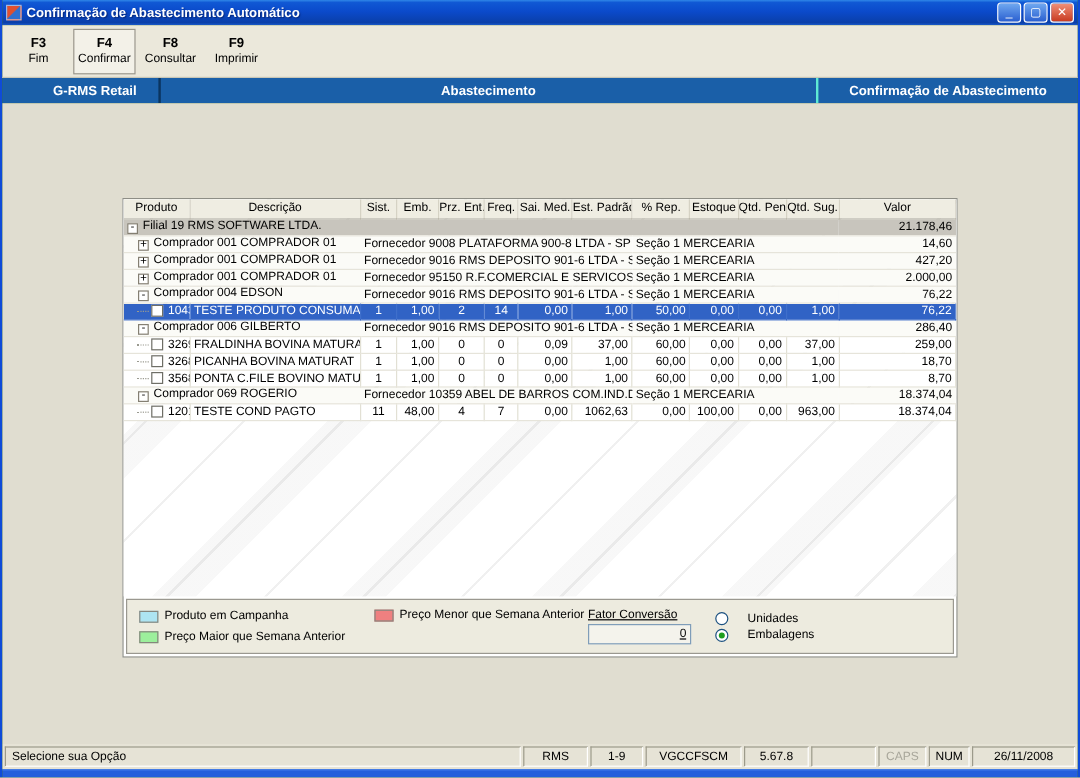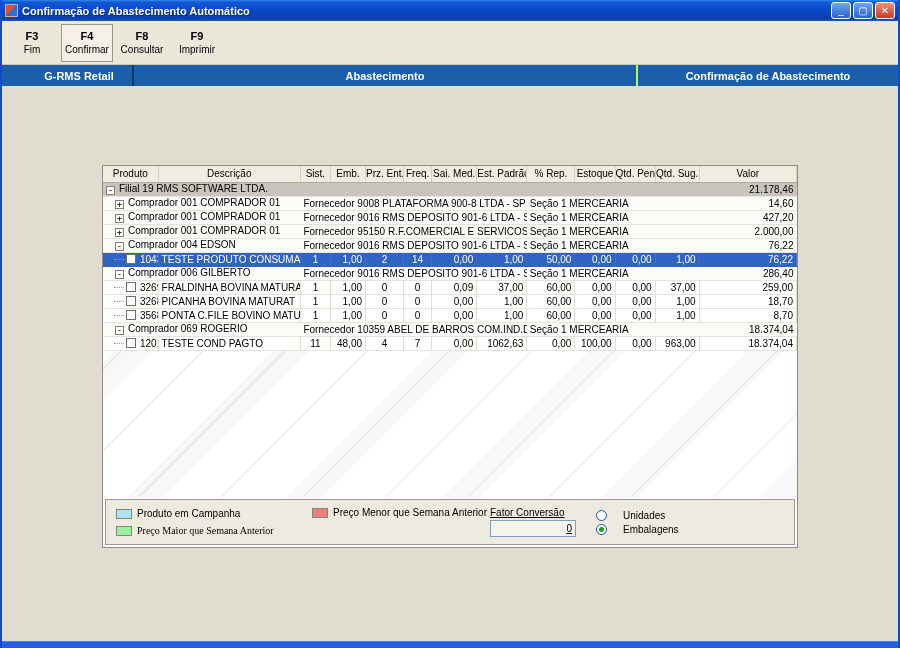--- a/index.html
+++ b/index.html
@@ -27,21 +27,21 @@
   .tb-btn { width:52px; height:38px; display:flex; flex-direction:column; align-items:center;
     justify-content:center; border:1px solid transparent; cursor:default; }
   .tb-btn.active { border:1px solid #99968A; background:#F3F1E8; }
   .tb-key { font-weight:bold; font-size:11px; color:#000; }
   .tb-label { font-size:10px; margin-top:2px; color:#000; }
 
   
   .bluebar { flex:0 0 21px; display:flex; color:#fff; font-weight:bold; font-size:11px; background:#1A5FA8;padding-left:24px; }
   .bb-left  { width:108px; display:flex; align-items:center; justify-content:center; border-right:2px solid #0A3560; }
   .bb-center{ flex:1; display:flex; align-items:center; justify-content:center; }
-  .bb-right { width:262px; display:flex; align-items:center; justify-content:center; border-left:2px solid #bef264; }
+  .bb-right { width:218px; display:flex; align-items:center; justify-content:center; border-left:2px solid #5eead4; }
 
   
   .content { flex:1; position:relative; background:#E0DDD0; }
   .panel { position:absolute; left:100px; top:79px; width:696px; height:383px;
     border:1px solid #8E8E86; background:#fff; display:flex; flex-direction:column; }
   .grid-area { flex:1; overflow:hidden; background-color:#fff;
     background-image:
       repeating-linear-gradient(315deg, rgba(110,110,110,0.10) 0 2px, transparent 2px 58px),
       repeating-linear-gradient(315deg, rgba(110,110,110,0.05) 0 26px, transparent 26px 112px); }
 
@@ -324,21 +324,21 @@
       </div>
 
       <div class="legend">
         <div class="leg-col c2">
           <div class="leg-item">
             <span class="swatch" style="background: rgb(173, 228, 242);"></span>
             <span style="color: rgb(0, 0, 0);">Produto em Campanha</span>
           </div>
           <div class="leg-item">
             <span class="swatch" style="background: rgb(156, 239, 156);"></span>
-            <span style="color: rgb(0, 0, 0); font-family: Liberation Serif, serif;">Preço Maior que Semana Anterior</span>
+            <span style="color: rgb(0, 0, 0);">Preço Maior que Semana Anterior</span>
           </div>
         </div>
         <div class="leg-col c3">
           <div class="leg-item">
             <span class="swatch" style="background: rgb(239, 128, 128);"></span>
             <span style="color: rgb(0, 0, 0);">Preço Menor que Semana Anterior</span>
           </div>
         </div>
         <div class="fator">
           <div class="fator-label">Fator Conversão</div>
@@ -351,15 +351,28 @@
             </div>
             <div class="radio-item">
               <span class="radio checked"></span>
               <span>Embalagens</span>
             </div>
           </div>
       </div>
     </div>
   </div>
 
+  <div class="statusbar">
+    <div class="sb-msg">Selecione sua Opção</div>
+    <div style="display:flex;gap:2px;" id="status-segments">
+        <div class="sb-seg s0">RMS</div>
+        <div class="sb-seg s1">1-9</div>
+        <div class="sb-seg s2">VGCCFSCM</div>
+        <div class="sb-seg s3">5.67.8</div>
+        <div class="sb-seg s4"></div>
+        <div class="sb-seg s5 disabled">CAPS</div>
+        <div class="sb-seg s6">NUM</div>
+        <div class="sb-seg s7">26/11/2008</div>
+      </div>
+  </div>
 
   <div class="taskbar-strip"></div>
 </div>
 
 </body></html>

